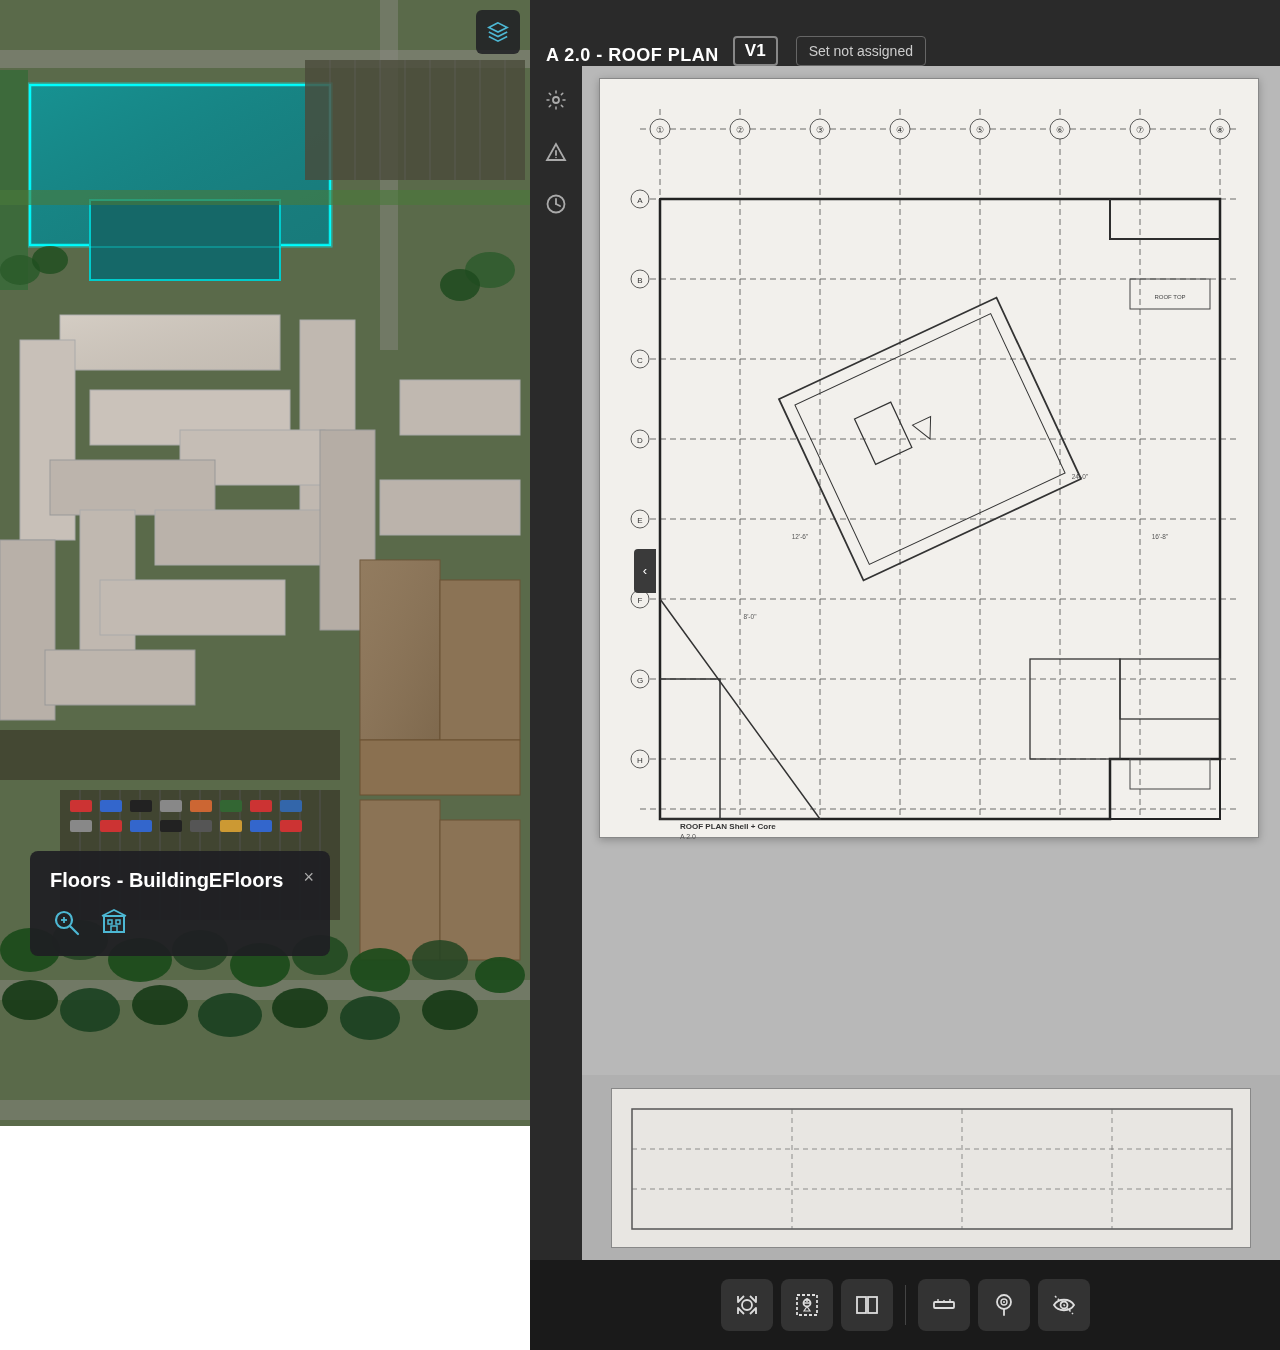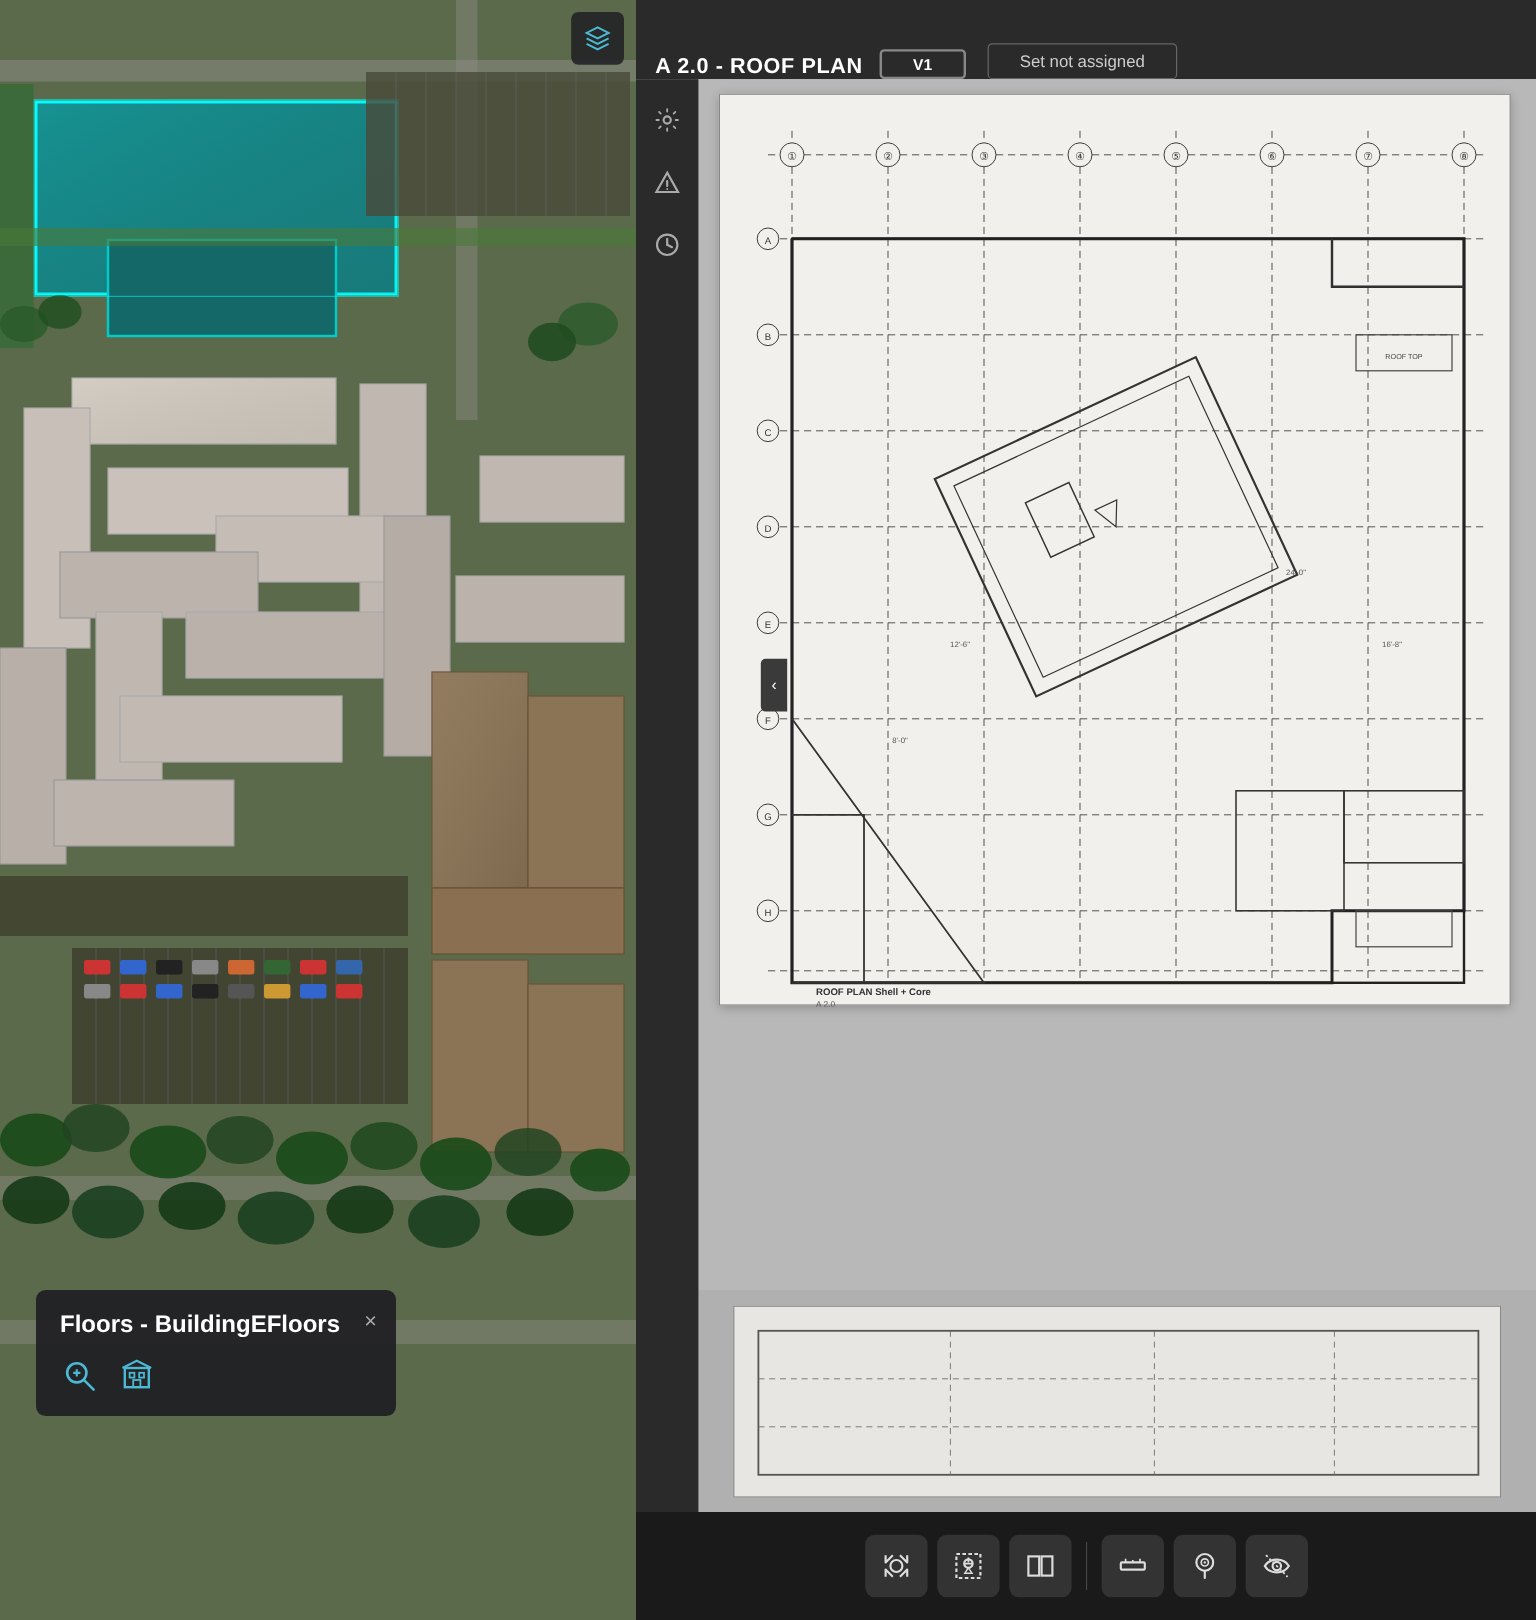--- a/index.html
+++ b/index.html
@@ -7,21 +7,21 @@
       width: 1280px;
       height: 1350px;
       overflow: hidden;
       font-family: -apple-system, BlinkMacSystemFont, 'Segoe UI', sans-serif;
       display: flex;
     }
 
     
     .left-panel {
       width: 530px;
-      height: 1350px;
+      height: 1126px;
       position: relative;
       overflow: hidden;
       flex-shrink: 0;
     }
 
     
     .terrain-base {
       position: absolute;
       top: 0; left: 0;
       width: 100%;
@@ -118,32 +118,32 @@
       color: #ffffff;
       font-size: 18px;
       font-weight: 700;
       letter-spacing: 0.5px;
     }
 
     .version-badge {
       background: transparent;
       border: 2px solid #888;
       color: #ffffff;
-      font-size: 13px;
+      font-size: 17px;
       font-weight: 600;
-      padding: 3px 26px;
+      padding: 3px 10px;
       border-radius: 4px;
     }
 
     .set-not-assigned-btn {
       background: transparent;
       border: 1px solid #666;
       color: #cccccc;
       font-size: 14px;
-      padding: 6px 26px;
+      padding: 6px 12px;
       border-radius: 4px;
       cursor: pointer;
       margin-left: 4px;
     }
 
     .sidebar-icon-btn {
       width: 44px;
       height: 44px;
       display: flex;
       align-items: center;

